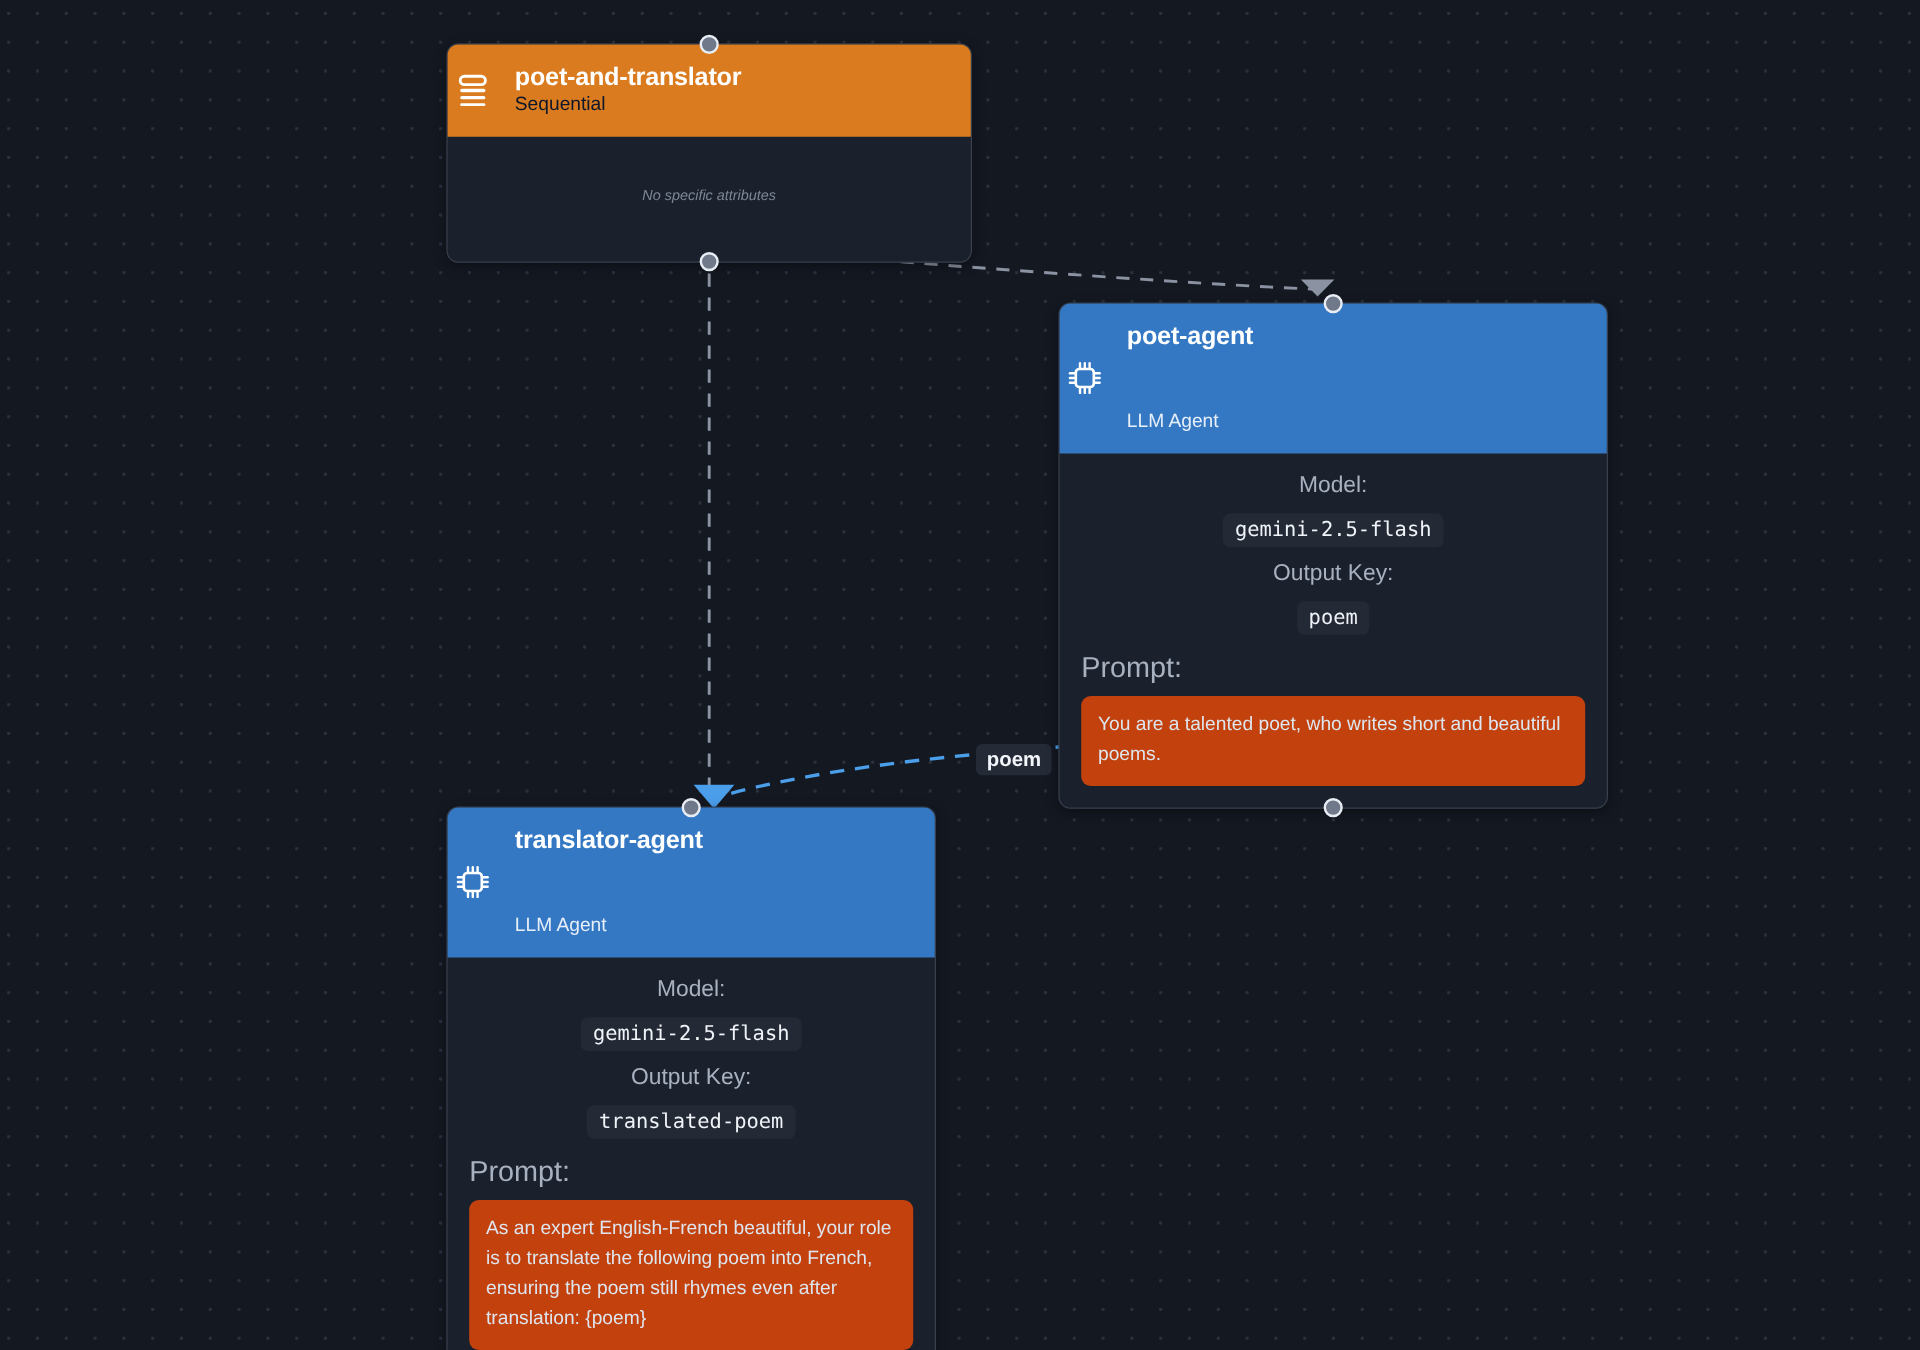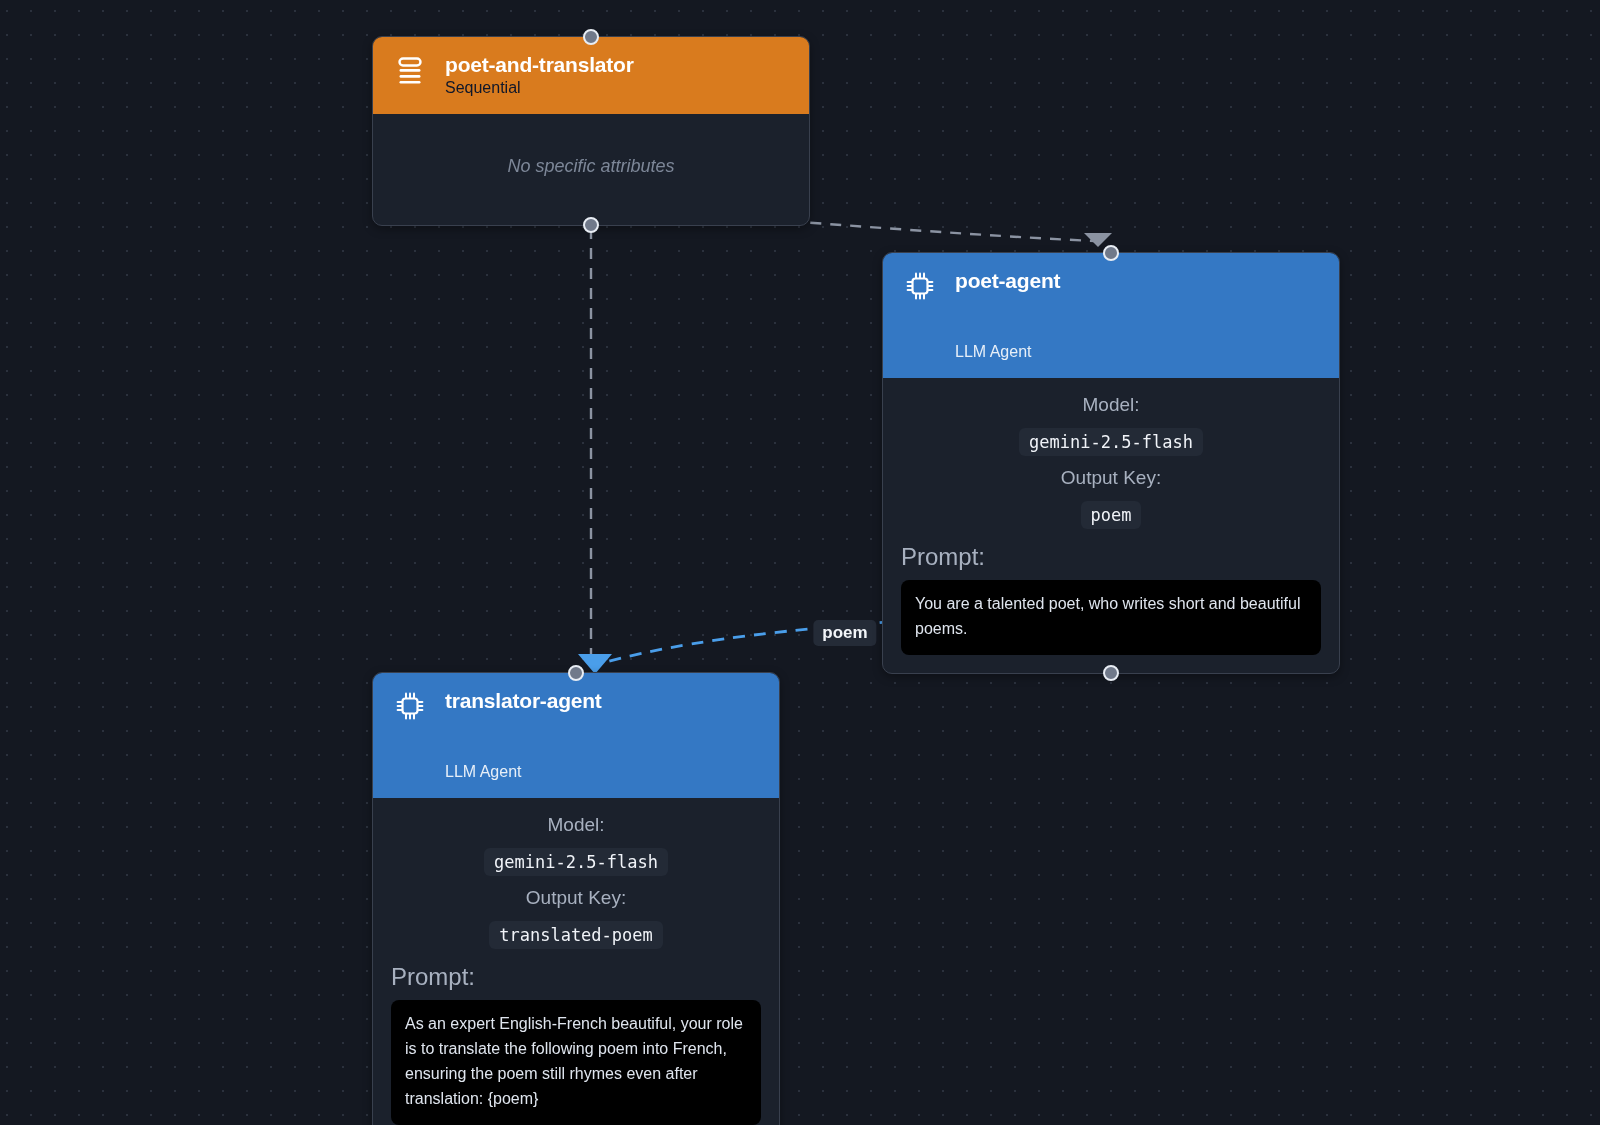--- a/index.html
+++ b/index.html
@@ -32,23 +32,23 @@
   .node {
     position: absolute;
     border-radius: 10px;
     border: 1px solid #39404e;
     background: #1b212c;
     box-sizing: border-box;
     box-shadow: 0 3px 10px rgba(0,0,0,0.35);
   }
   .node-header {
     display: flex;
-    align-items: flex-start;
+    align-items: center;
     gap: 18px;
-    padding: 16px 18px 17px 20px;
+    padding: 16px 18px 17px 4px;
     border-radius: 9px 9px 0 0;
     box-sizing: border-box;
   }
   .node-header.sequential { background: #d97b1e; }
   .node-header.llm        { background: #3478c4; }
 
   .node-header .icon {
     flex: 0 0 auto;
     width: 34px;
     height: 34px;
@@ -69,21 +69,21 @@
     color: #0f172a;
     line-height: 1.2;
   }
   .node-header.llm .node-subtitle { color: #e7eff8; margin-top: 48px; }
 
   .node-body { padding: 16px 18px 18px 18px; }
 
   .empty-attrs {
     text-align: center;
     font-style: italic;
-    font-size: 18px;
+    font-size: 12px;
     color: #7d8798;
     padding: 26px 0 30px 0;
   }
 
   
   .attr-row {
     display: flex;
     align-items: center;
     justify-content: space-between;
     gap: 12px;
@@ -103,21 +103,21 @@
     border-radius: 6px;
     padding: 4px 10px;
     white-space: nowrap;
   }
   .prompt-label {
     font-size: 24px;
     color: #a8b1c0;
     margin: 14px 0 9px 0;
   }
   .prompt-box {
-    background: #000000;
+    background: #c2410c;
     border-radius: 8px;
     padding: 12px 14px 13px 14px;
     font-size: 16px;
     line-height: 1.55;
     color: #dfe5ee;
   }
 
   
   .port {
     position: absolute;

